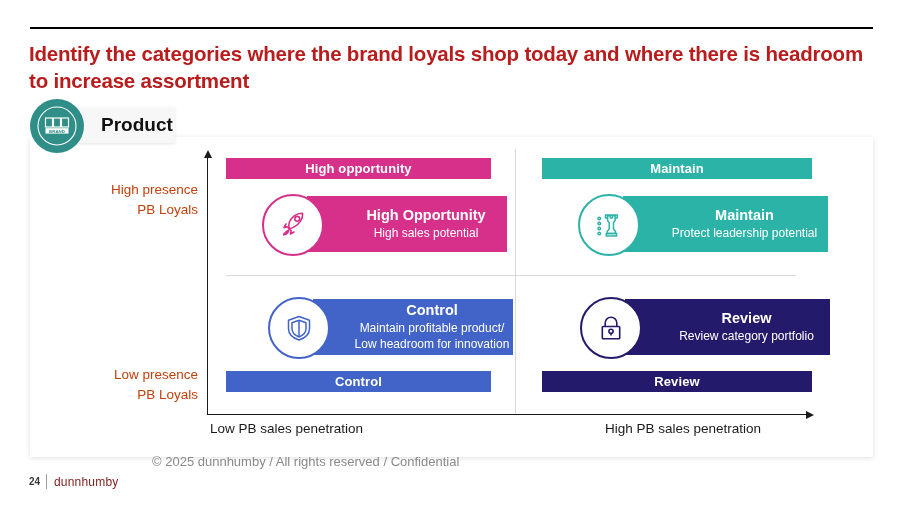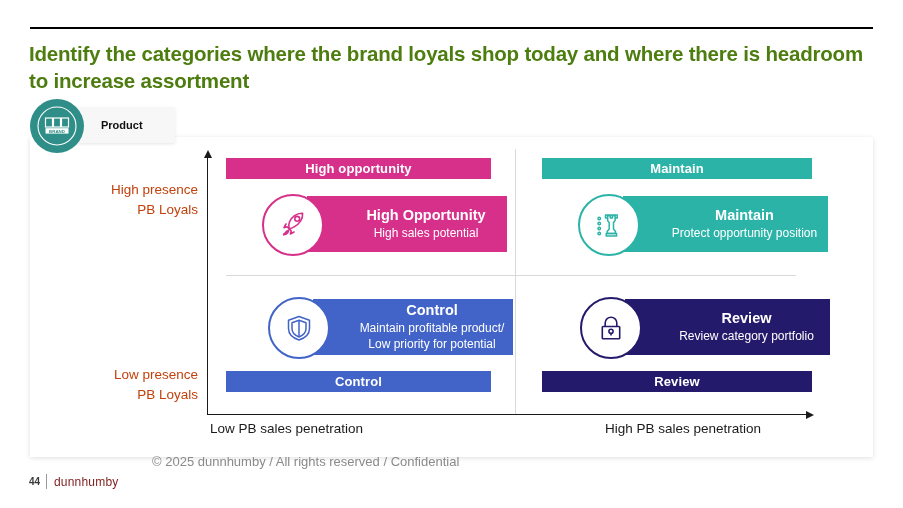--- a/index.html
+++ b/index.html
@@ -29,21 +29,21 @@
   
   .slide-title {
     position: absolute;
     left: 29px;
     top: 40px;
     width: 840px;
     font-size: 20.5px;
     font-weight: bold;
     line-height: 1.33;
     letter-spacing: -0.2px;
-    color: #4d7c0f;
+    color: #b91c1c;
   }
 
   
   .panel {
     position: absolute;
     left: 30px;
     top: 137px;
     width: 843px;
     height: 320px;
     background: #ffffff;
@@ -71,21 +71,21 @@
     width: 118px;
     height: 36px;
     background: #f7f7f7;
     z-index: 4;
     display: flex;
     align-items: center;
     box-shadow: 0 1px 3px rgba(0,0,0,0.10);
   }
   .brand-tab-label {
     margin-left: 44px;
-    font-size: 11px;
+    font-size: 19px;
     font-weight: bold;
     color: #111111;
   }
 
   
   .matrix {
     position: absolute;
     left: 0;
     top: 0;
     width: 843px;
@@ -339,42 +339,42 @@
       </div>
     </div>
 
     <div class="qbar qbar-tr" style="background:#2bb3a8">
       <span>Maintain</span>
     </div>
 
     <div class="qcard qcard-tr">
       <div class="qcard-body" style="background:#2bb3a8">
         <div class="qcard-title">Maintain</div>
-        <div class="qcard-sub">Protect opportunity position</div>
+        <div class="qcard-sub">Protect leadership potential</div>
       </div>
       <div class="qicon" style="border-color:#2bb3a8">
         <svg width="36" height="34" viewBox="0 0 36 34">
           <g fill="none" stroke="#2bb3a8" stroke-width="1.5" stroke-linejoin="round">
             <path d="M14.5 7 L14.5 10 L16.6 10 L16.6 7.8 L19.3 7.8 L19.3 10 L21.4 10 L21.4 7.8 L24.1 7.8 L24.1 10 L26.2 10 L26.2 7 Z"></path>
             <path d="M16.6 10 L16.6 12.5 L18.2 14.5 L18.2 21 L16.2 23.5 L16.2 25.5 L24.5 25.5 L24.5 23.5 L22.5 21 L22.5 14.5 L24.1 12.5 L24.1 10"></path>
             <rect x="15.2" y="25.5" width="10.4" height="2.6"></rect>
             <circle cx="8.2" cy="10.4" r="1.25"></circle>
             <circle cx="8.2" cy="15.4" r="1.25"></circle>
             <circle cx="8.2" cy="20.4" r="1.25"></circle>
             <circle cx="8.2" cy="25.4" r="1.25"></circle>
           </g>
         </svg>
       </div>
     </div>
 
     <div class="qcard qcard-bl">
       <div class="qcard-body" style="background:#4263c8">
         <div class="qcard-title">Control</div>
         <div class="qcard-sub">Maintain profitable product/</div>
-        <div class="qcard-sub" style="margin-top:0">Low priority for potential</div>
+        <div class="qcard-sub" style="margin-top:0">Low headroom for innovation</div>
       </div>
       <div class="qicon" style="border-color:#4263c8">
         <svg width="34" height="34" viewBox="0 0 34 34">
           <g fill="none" stroke="#4263c8" stroke-width="1.5" stroke-linejoin="round">
             <path d="M17 5.5 L27.5 9.3 L27.5 17.5 C27.5 23.2 22.9 27.1 17 29 C11.1 27.1 6.5 23.2 6.5 17.5 L6.5 9.3 Z"></path>
             <path d="M17 9.2 L24 11.7 L24 17.6 C24 21.8 20.9 24.6 17 26 C13.1 24.6 10 21.8 10 17.6 L10 11.7 Z"></path>
             <path d="M17 9.2 L17 26"></path>
           </g>
         </svg>
       </div>
@@ -401,16 +401,16 @@
       </div>
     </div>
 
     <div class="qbar qbar-br" style="background:#241a6b">
       <span>Review</span>
     </div>
 
   </div>
 </div>
 
-<div class="footer-page">44</div>
+<div class="footer-page">24</div>
 <div class="footer-divider"></div>
 <div class="footer-logo">dunnhumby</div>
 <div class="footer-copy">© 2025 dunnhumby / All rights reserved / Confidential</div>
 
 </body></html>

